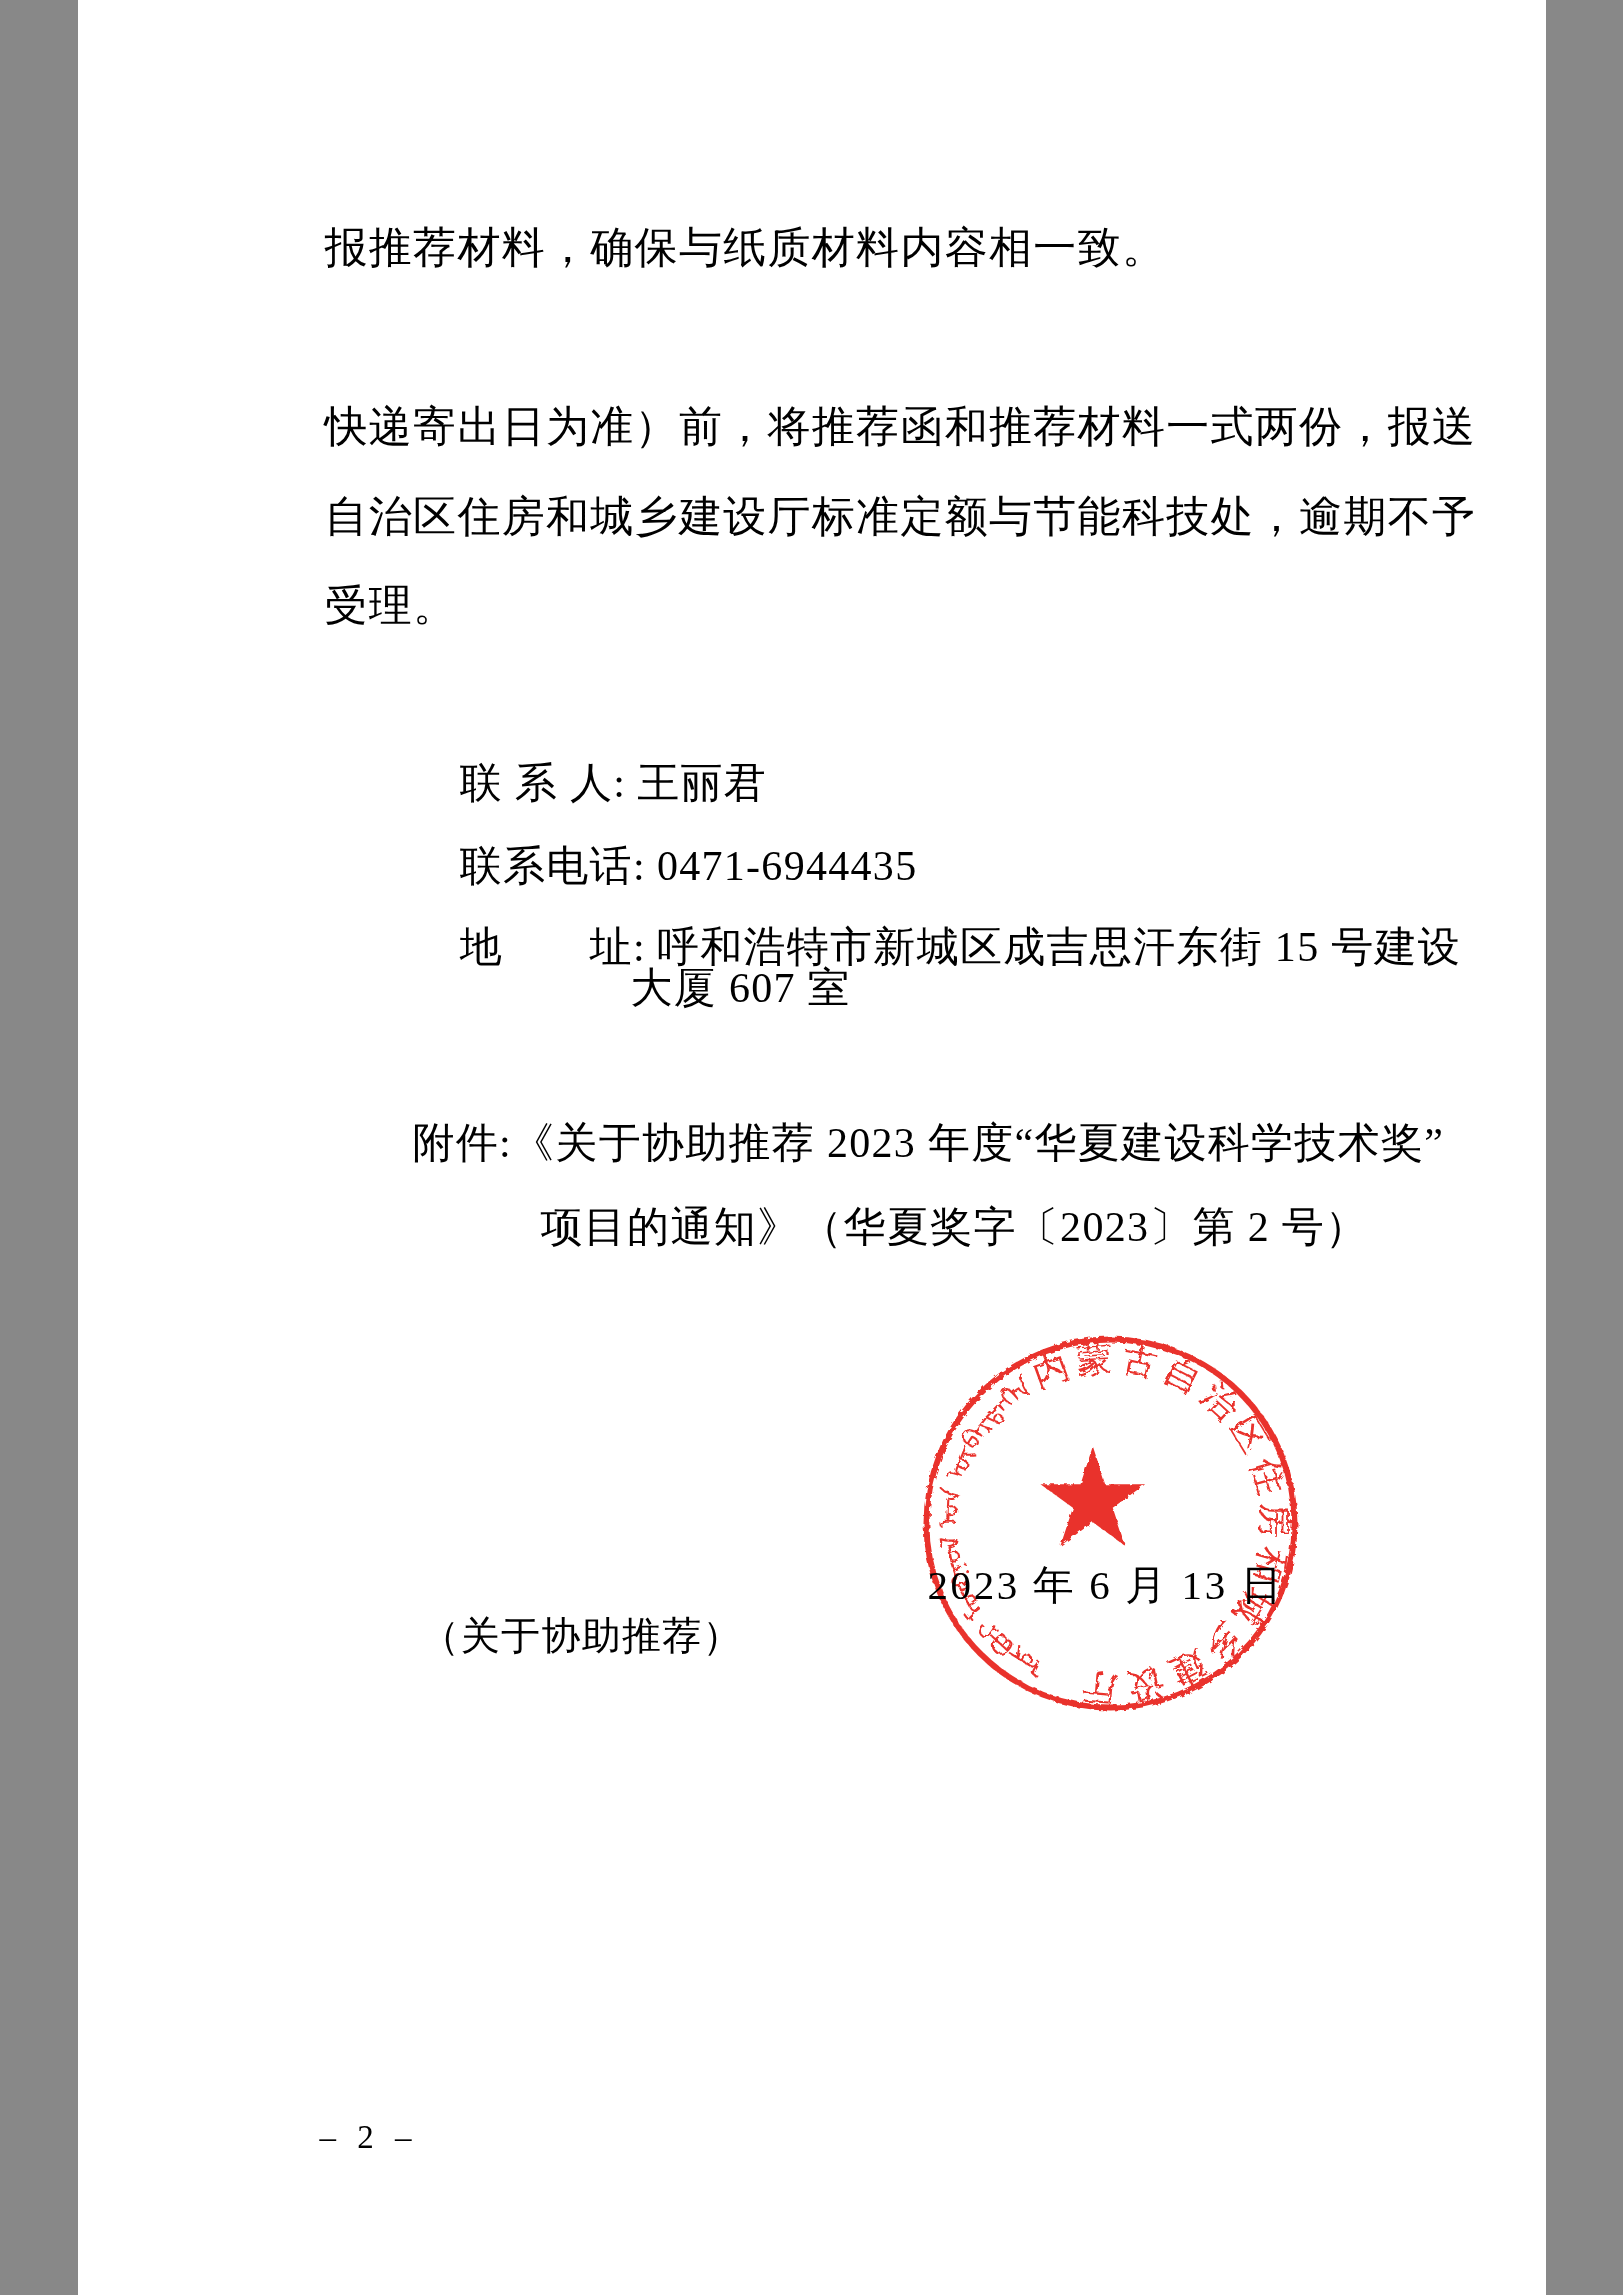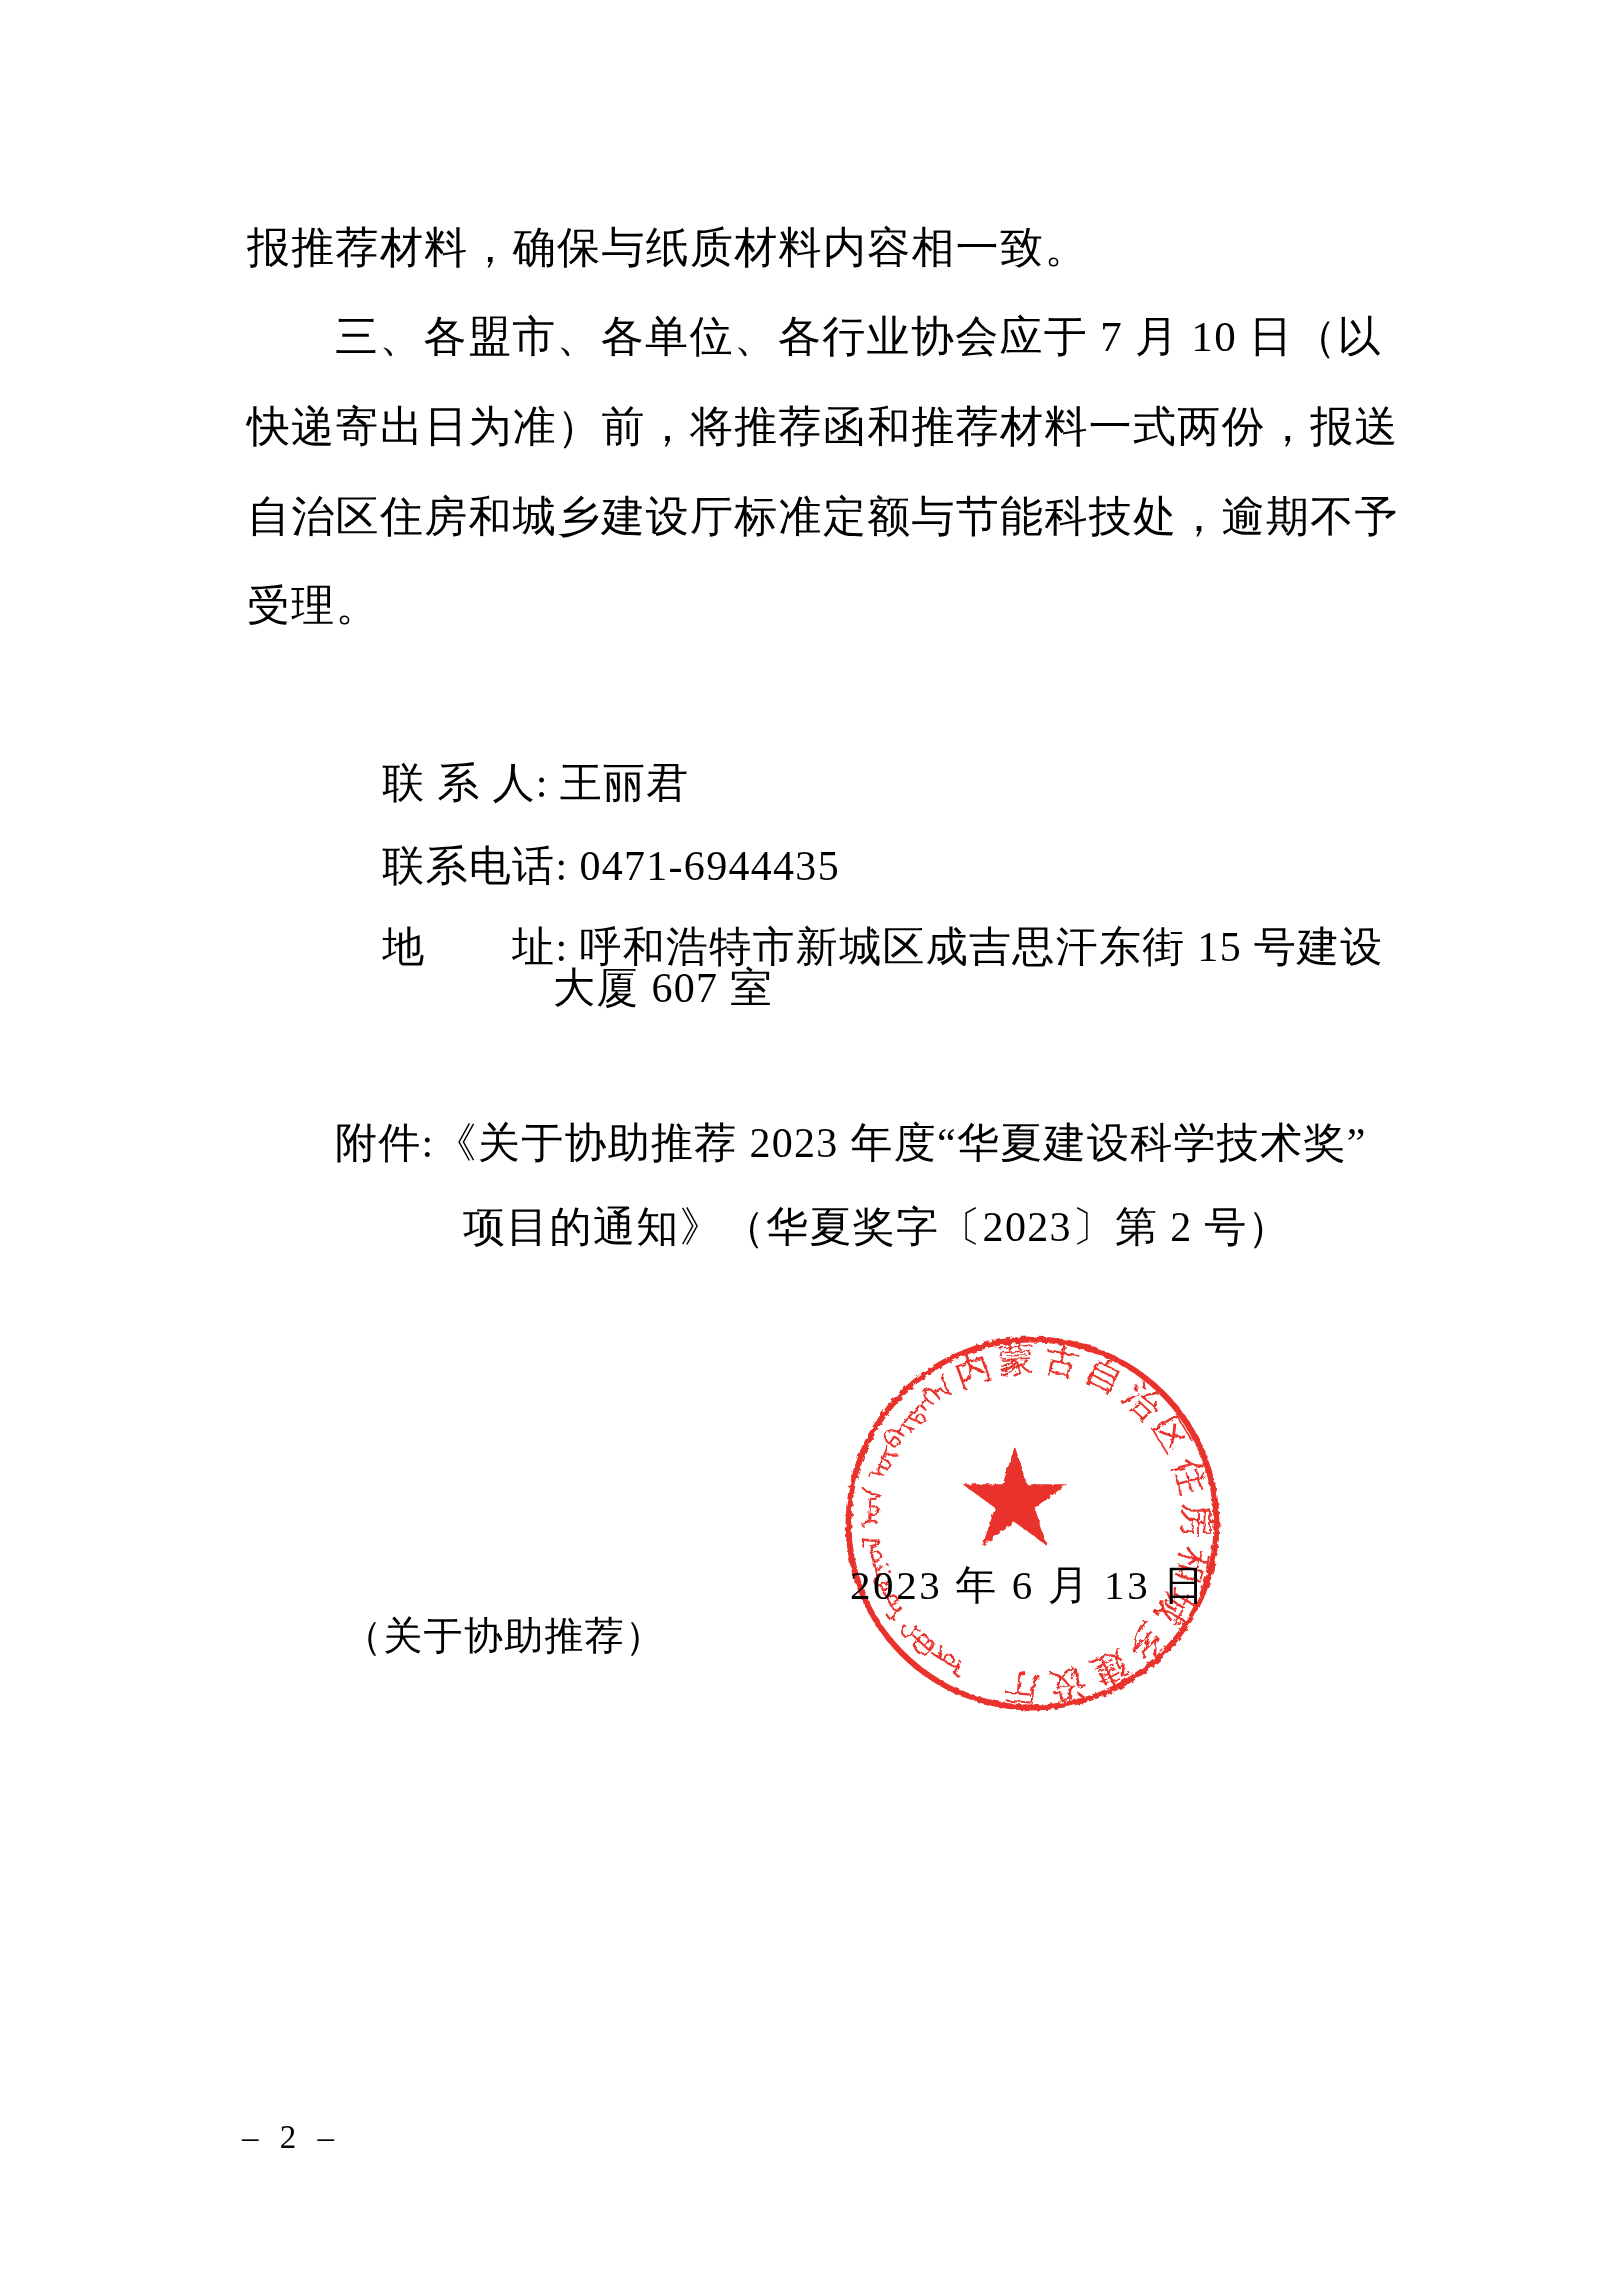--- a/index.html
+++ b/index.html
@@ -1,20 +1,20 @@
 <!DOCTYPE html>
 <html style="--seal-color: #e8241c;font-size:10.5px"><head>
 <meta charset="utf-8">
 <title>Document Page</title>
 <style>
   :root { --seal-color: #e8241c; }
   html, body { margin: 0; padding: 0; background: #888; }
   .page {
     position: relative;
-    width: 1623px;
+    width: 1468px;
     height: 2295px;
     margin: 0 auto;
     background: #ffffff;
     font-family: "Liberation Serif", "DejaVu Serif", serif;
     color: #000000;
     overflow: hidden;
   }
   .line {
     position: absolute;
     white-space: pre;
@@ -51,21 +51,20 @@
                  font-family: "Liberation Serif", "DejaVu Serif", serif; }
   .seal-mn     { fill: var(--seal-color); font-size: 40px; letter-spacing: 2px;
                  font-family: "Liberation Serif", "DejaVu Serif", serif; }
 </style>
 </head>
 <body>
 
 <div class="page">
 
   <div class="line" style="left:247px; top:226px;">报推荐材料，确保与纸质材料内容相一致。</div>
-  <div class="line" style="left:335px; top:315px;">三、各盟市、各单位、各行业协会应于 7 月 10 日（以</div>
   <div class="line" style="left:247px; top:405px;">快递寄出日为准）前，将推荐函和推荐材料一式两份，报送</div>
   <div class="line" style="left:247px; top:495px;">自治区住房和城乡建设厅标准定额与节能科技处，逾期不予</div>
   <div class="line" style="left:247px; top:584px;">受理。</div>
 
   <div class="line contact-line" style="left:335px; top:720px;">
     <span>联 系 人:</span><span class="value">王丽君</span>
   </div>
   <div class="line contact-line" style="left:335px; top:803px;">
     <span>联系电话:</span><span class="value">0471-6944435</span>
   </div>

